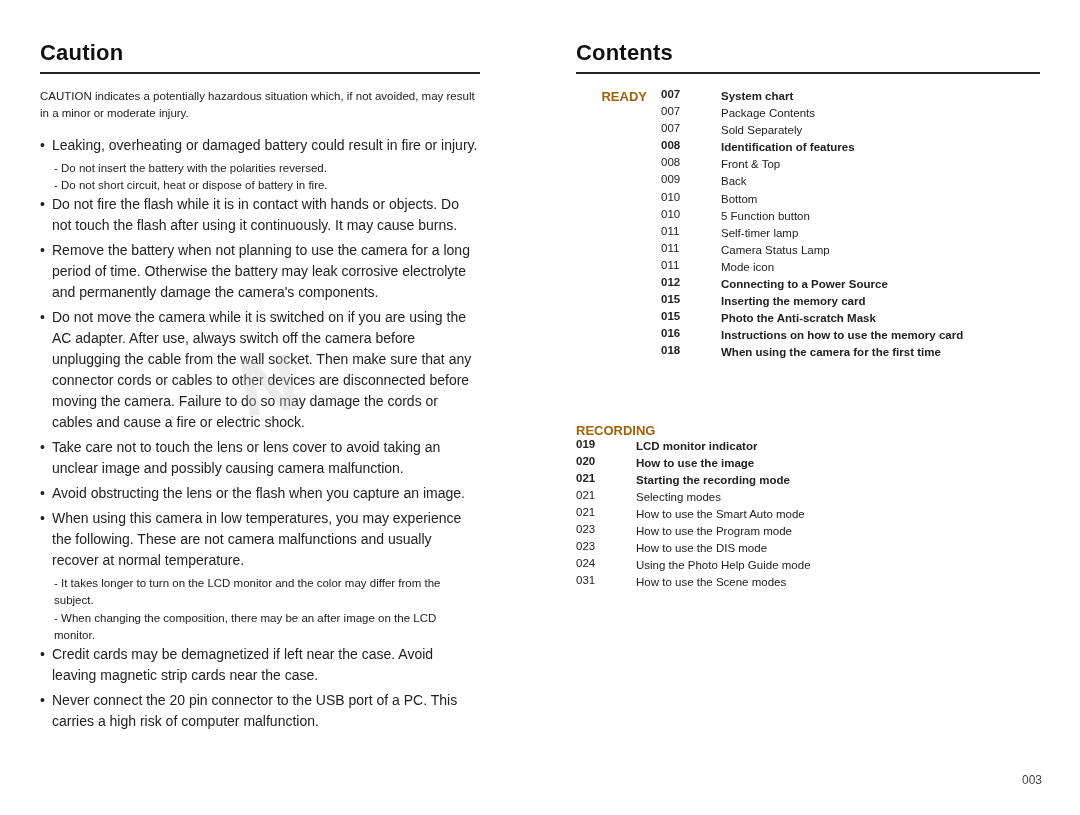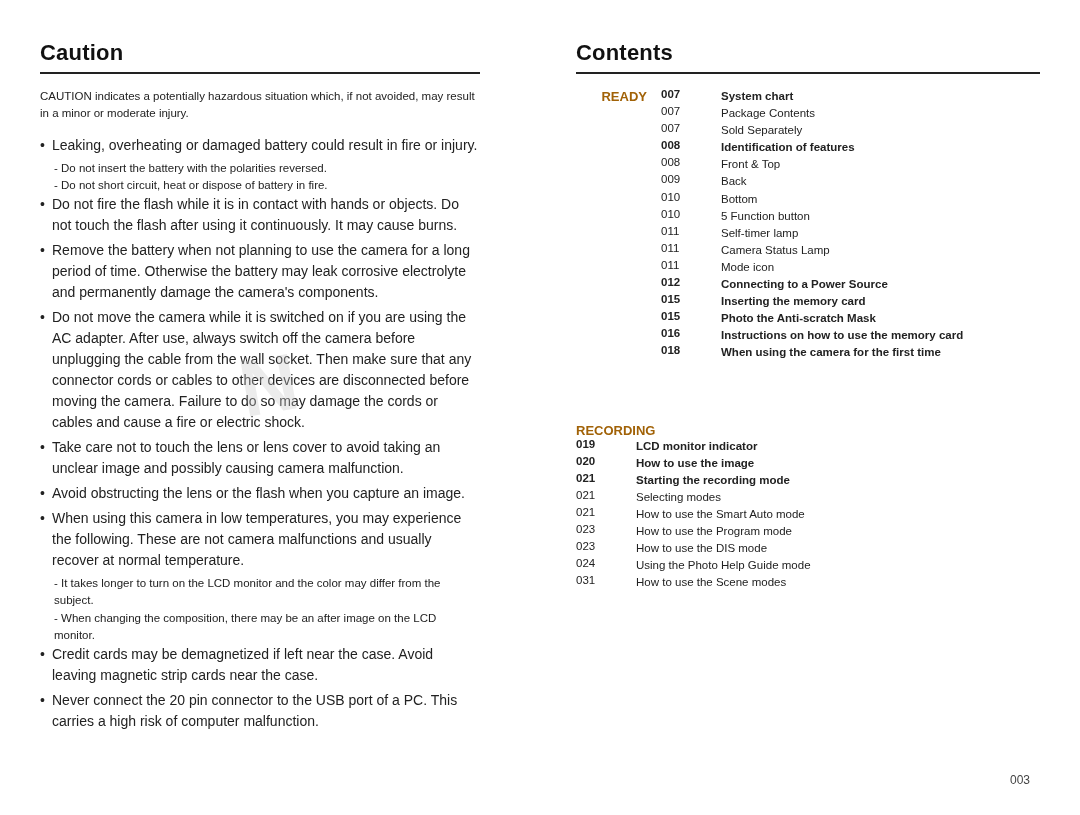--- a/index.html
+++ b/index.html
@@ -116,21 +116,21 @@
     .entry-text.bold {
       font-weight: bold;
     }
     .recording-section {
       margin-top: 60px;
       flex-direction: column;
     }
     .page-num {
       position: absolute;
       bottom: 28px;
-      right: 50px;
+      right: 38px;
       font-size: 12px;
       color: #444;
     }
     .watermark {
       position: absolute;
       left: 240px;
       top: 340px;
       font-size: 80px;
       font-weight: bold;
       color: rgba(200,200,200,0.35);

